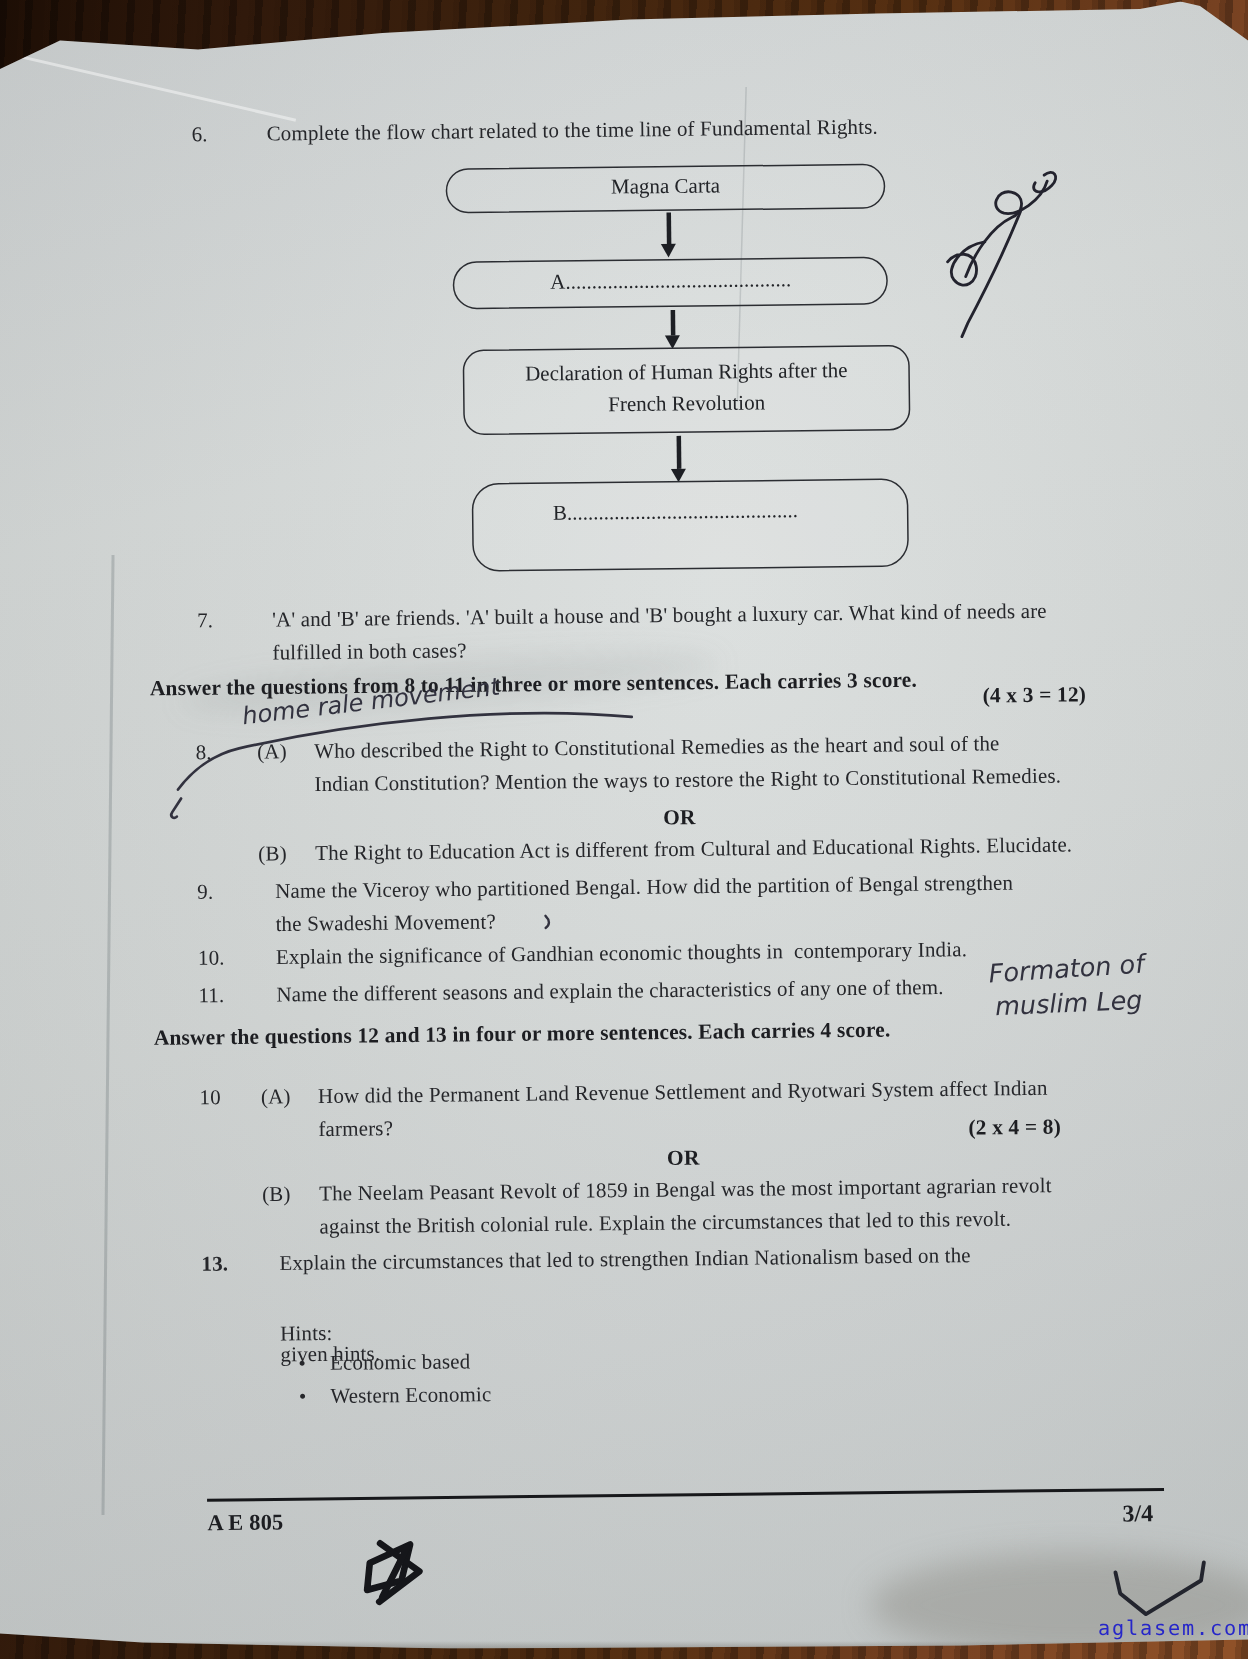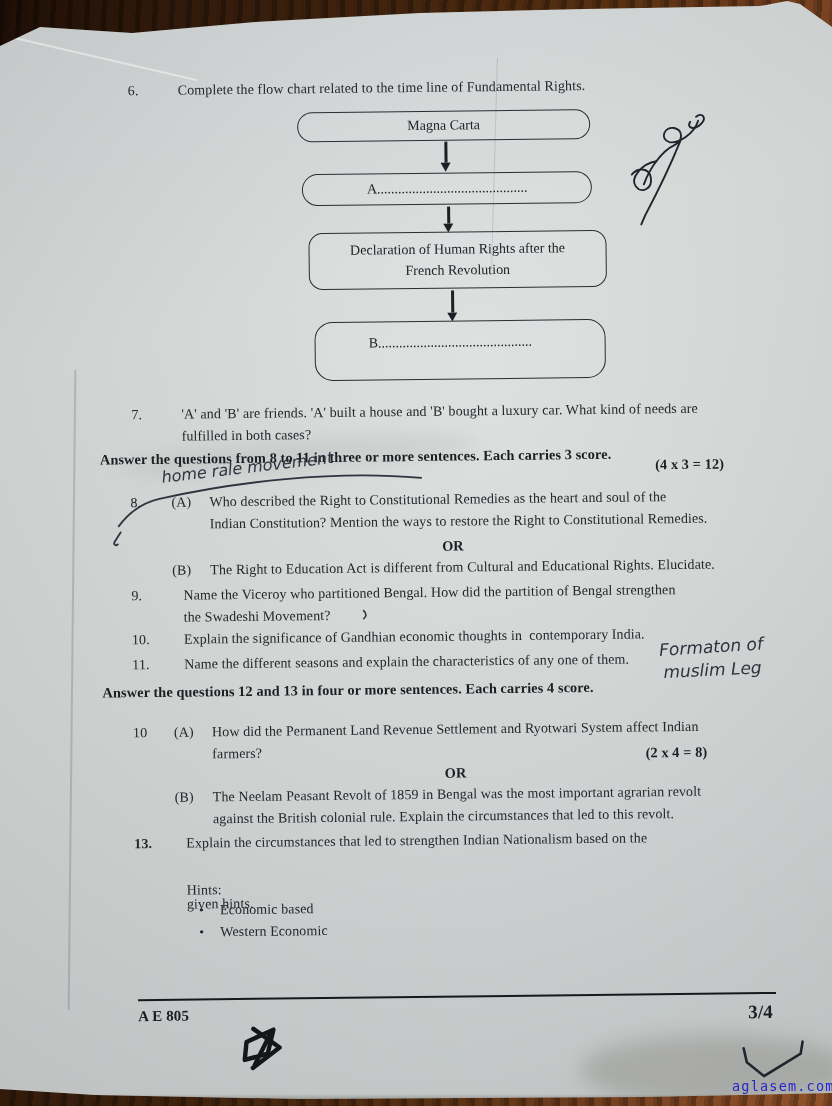--- a/index.html
+++ b/index.html
@@ -134,21 +134,21 @@
     <div class="t" style="left:183px;top:831px;">Explain the circumstances that led to strengthen Indian Nationalism based on the</div>
     <div class="t" style="left:183px;top:892px;">given hints.</div>
     <div class="t" style="left:183px;top:878px;">Hints:</div>
     <div class="t" style="left:195px;top:898px;">•</div>
     <div class="t" style="left:216px;top:898px;">Economic based</div>
     <div class="t" style="left:195px;top:920px;">•</div>
     <div class="t" style="left:216px;top:920px;">Western Economic</div>
 
     <div class="rule" style="left:133px;top:996px;width:638px;height:2.4px;"></div>
     <div class="t bold" style="left:133px;top:1003px;font-size:15px;">A E 805</div>
-    <div class="t bold" style="left:743px;top:1003px;font-size:19px;">3/4</div>
+    <div class="t bold" style="left:743px;top:1003px;font-size:16px;">3/4</div>
 
     <svg style="left:228px;top:1018px;" width="64" height="64" viewBox="0 0 64 64">
       <g fill="none" stroke="#15161a" stroke-width="4.4" stroke-linejoin="round" stroke-linecap="round">
         <path d="M13,22 L40,10 L34,34 L11,40 Z"></path>
         <path d="M20,9 L46,28 L19,48"></path>
         <path d="M38,12 L21,45"></path>
       </g>
     </svg>
 
     <svg style="left:728px;top:1042px;" width="80" height="50" viewBox="0 0 80 50">

